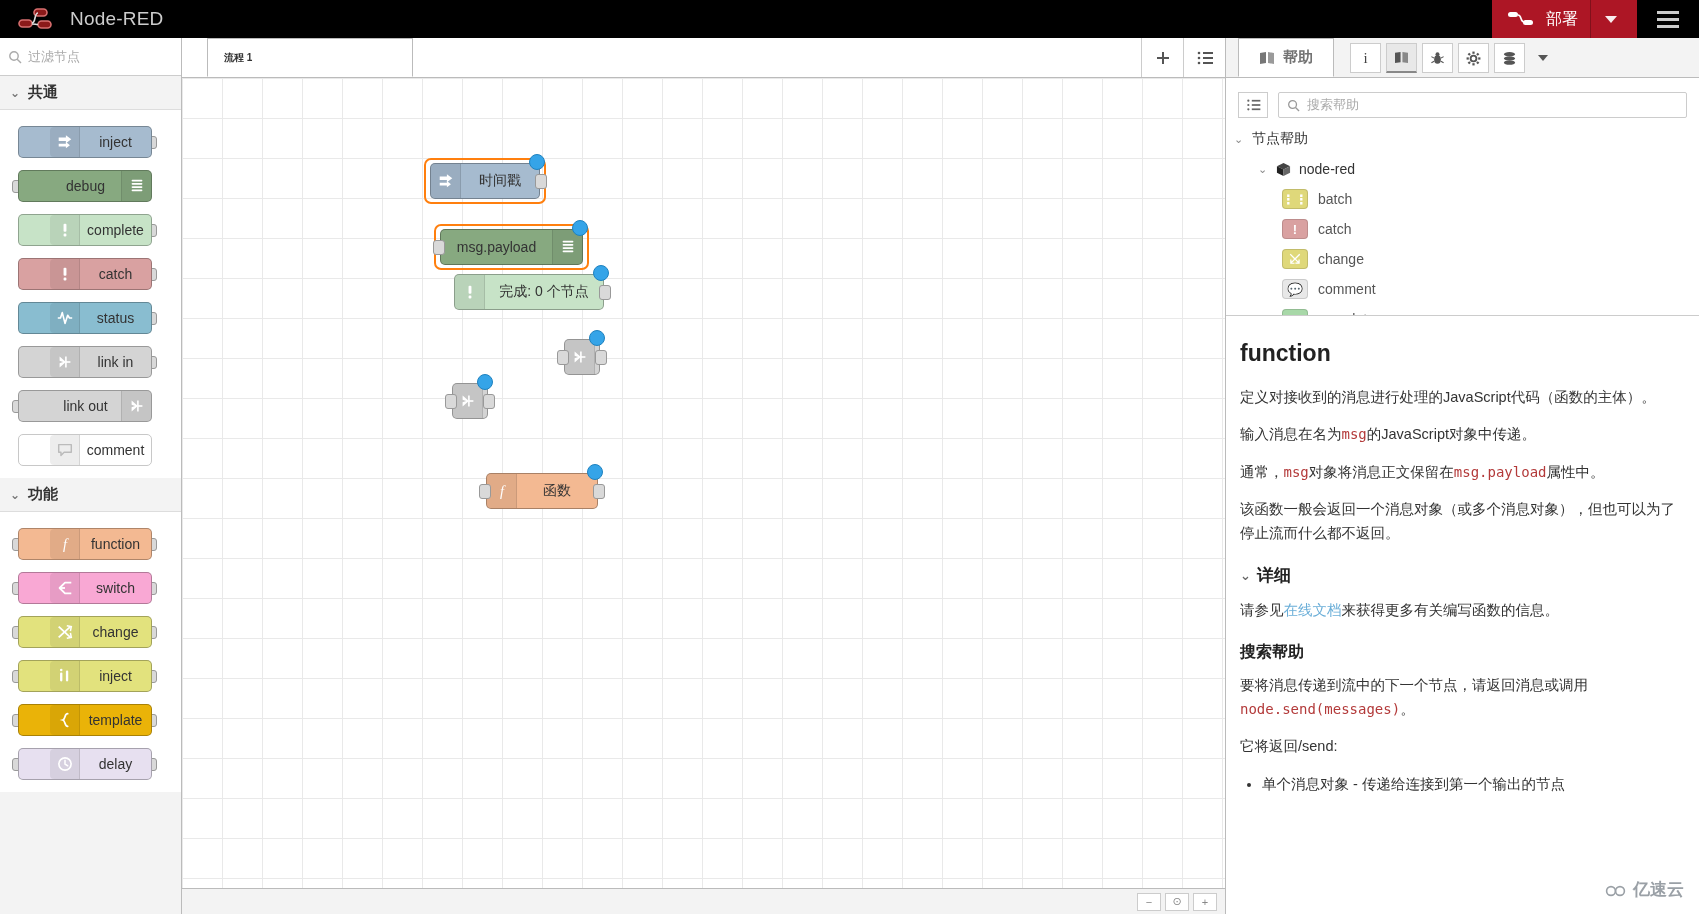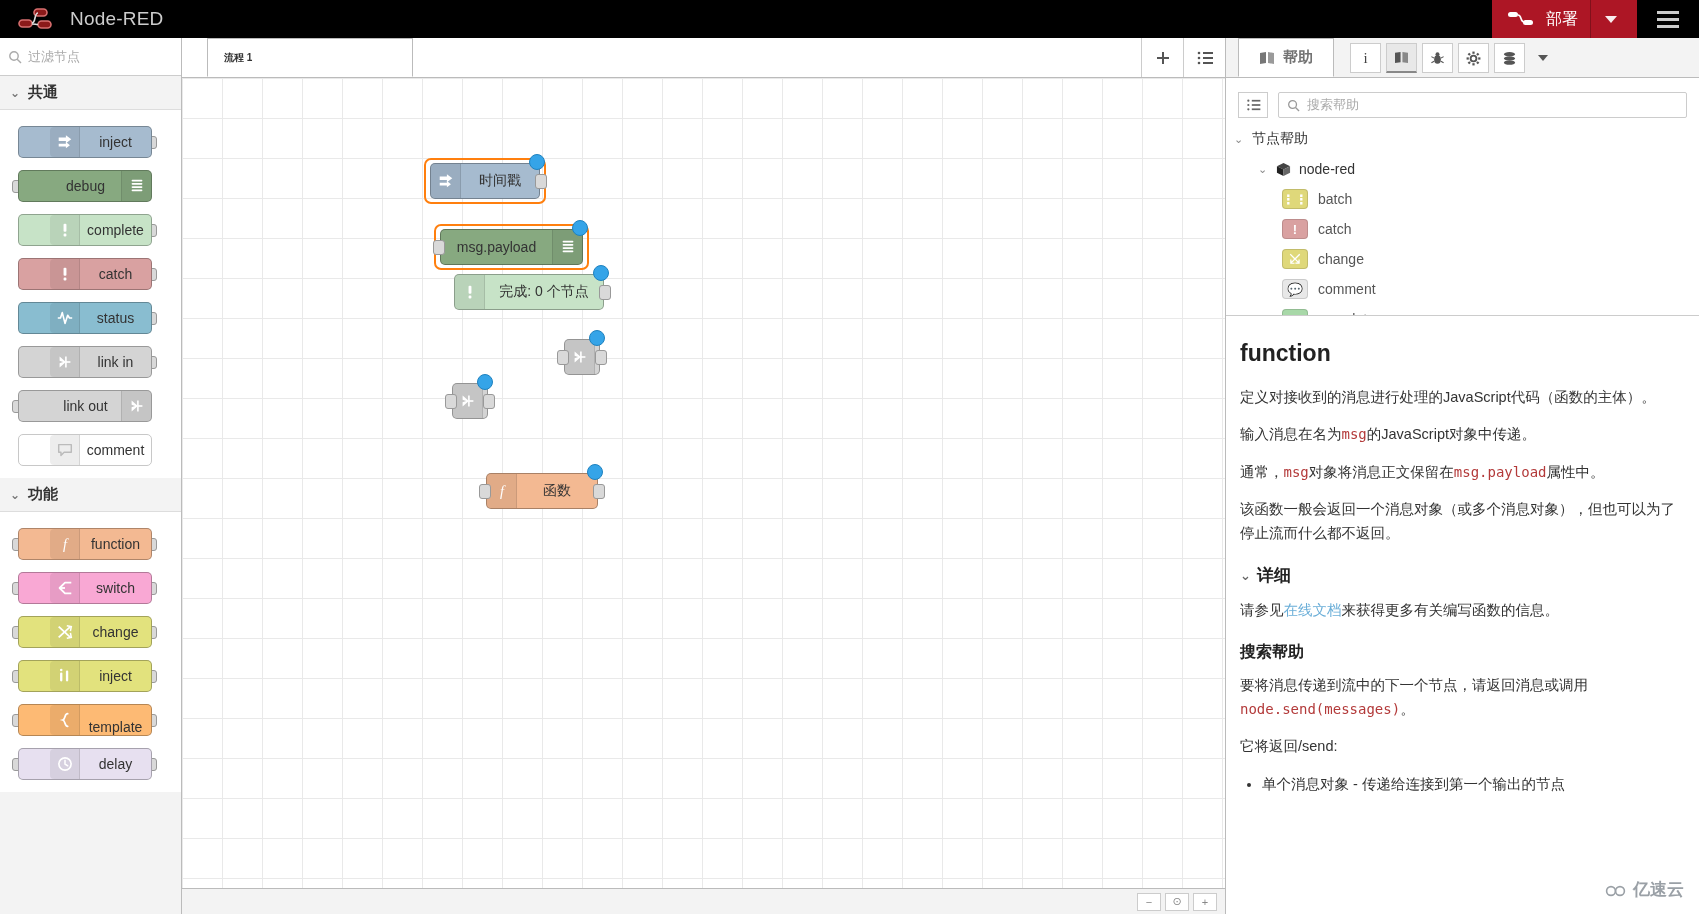--- a/index.html
+++ b/index.html
@@ -420,21 +420,21 @@
               <rect x="11" y="4" width="2.6" height="12" rx="1.2" fill="#fff"></rect>
               <circle cx="12.3" cy="3.3" r="0" fill="#fff"></circle>
                 </svg>
               </div>
               <div class="pn-label">inject</div>
             </div>
           </div>
           <div class="pal-row">
             <div class="port in"></div>
             <div class="port out"></div>
-            <div class="pal-node" style="background:#fdba74;align-items:flex-end;">
+            <div class="pal-node" style="background:#eab308;">
               <div class="pn-icon">
                 <svg width="18" height="18" viewBox="0 0 20 20">
                   <path d="M13 3 C9 3, 11 9, 7.5 10 C11 11, 9 17, 13 17" stroke="#fff" stroke-width="1.9" fill="none" stroke-linecap="round"></path>
                 </svg>
               </div>
               <div class="pn-label">template</div>
             </div>
           </div>
           <div class="pal-row">
             <div class="port in"></div>

